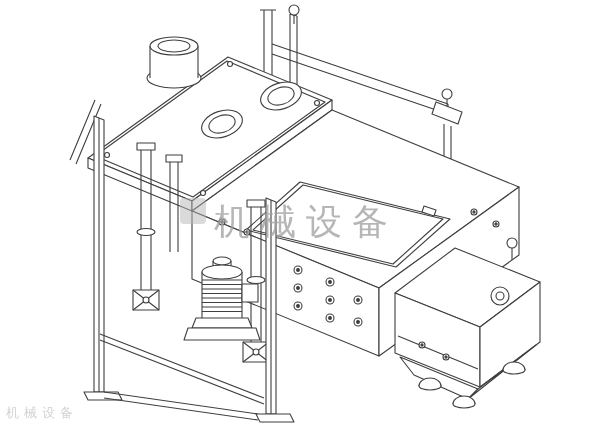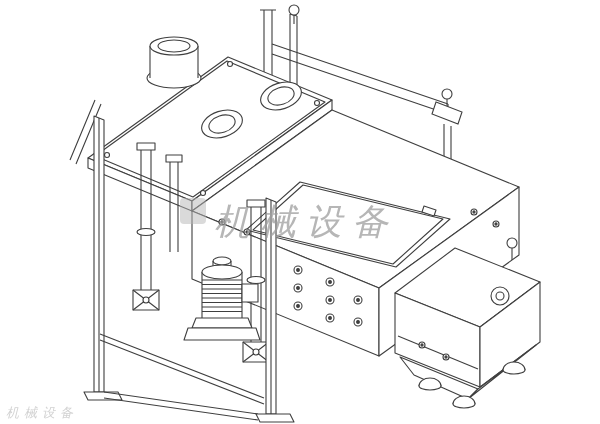--- a/index.html
+++ b/index.html
@@ -2,21 +2,20 @@
 <html><head>
 <meta charset="utf-8">
 <style>
   html,body{margin:0;padding:0;background:#ffffff;}
   .canvas{
     position:relative;
     width:600px;height:424px;
     background:#ffffff;
     overflow:hidden;
     font-family:"DejaVu Sans", sans-serif;
-    font-style:italic;
   }
   svg{display:block;}
   svg text{font-family:"DejaVu Sans", sans-serif;}
 </style>
 </head>
 <body>
 
 <div class="canvas">
 <svg width="600" height="424" viewBox="0 0 600 424">
 

